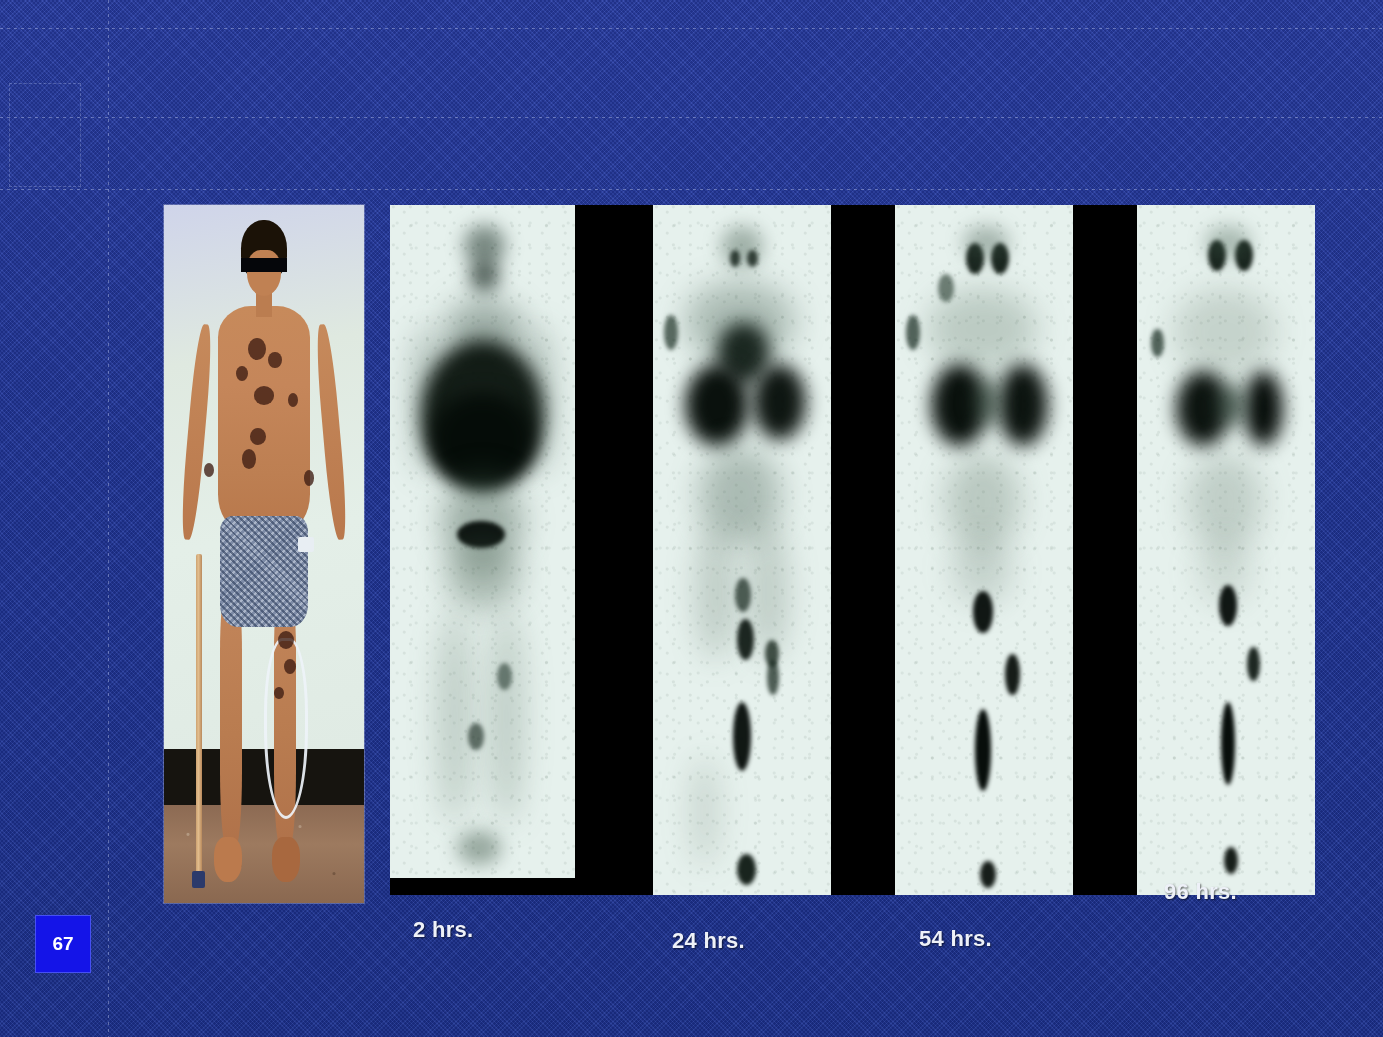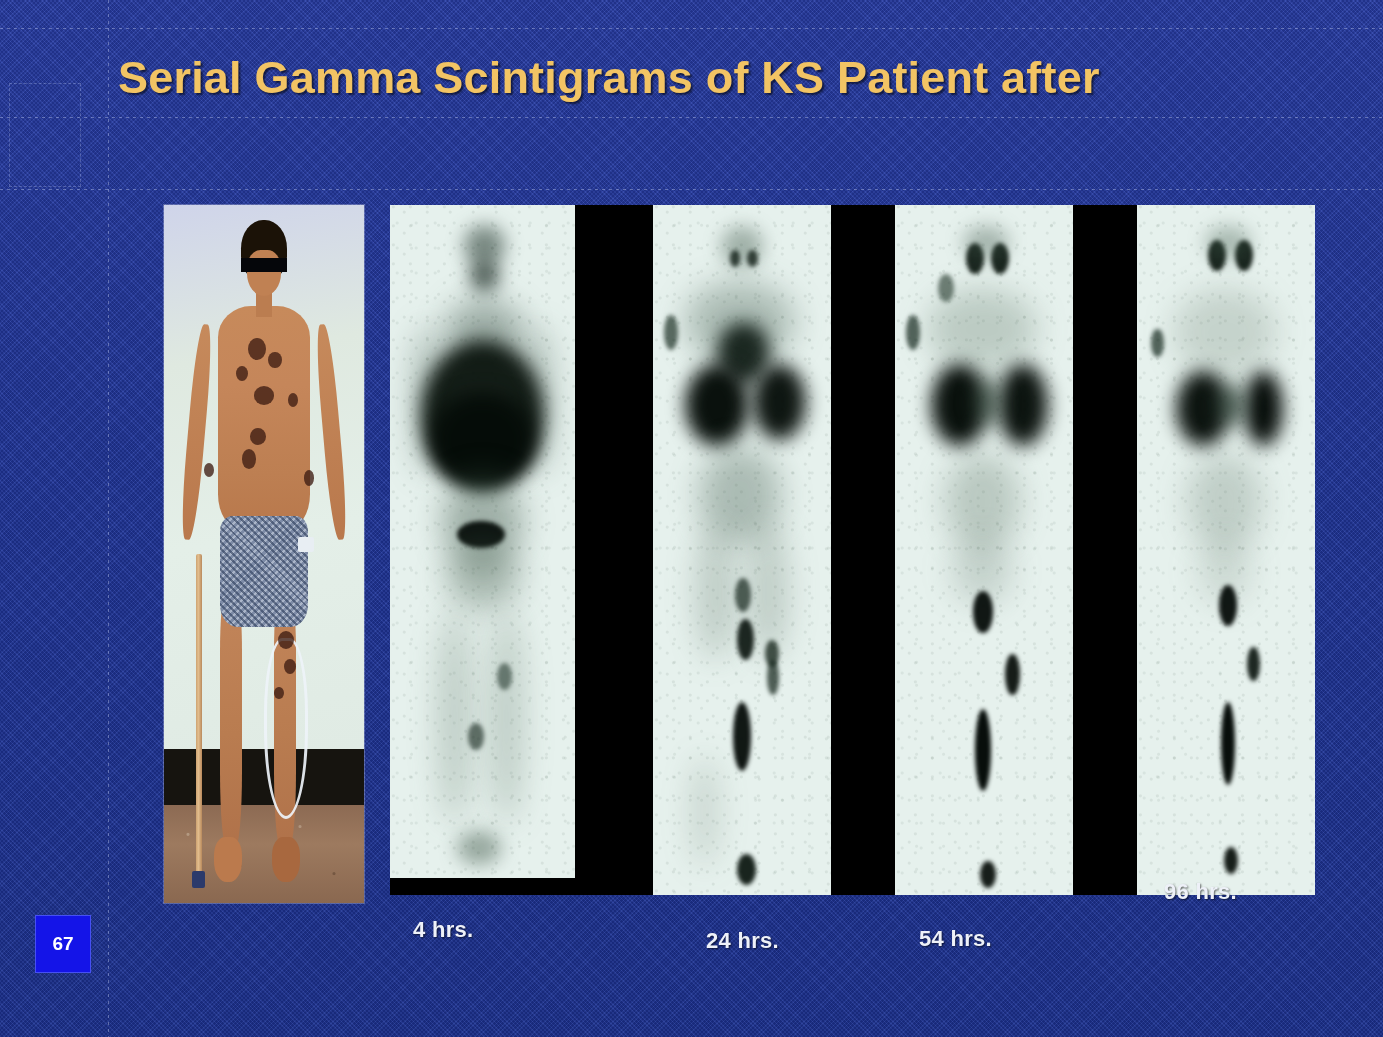--- a/index.html
+++ b/index.html
@@ -252,21 +252,20 @@
 
 <div id="slide">
 
   <div class="guide-h" style="top:28px;"></div>
   <div class="guide-h" style="top:117px;"></div>
   <div class="guide-h" style="top:189px;"></div>
   <div class="guide-v" style="left:108px;"></div>
   <div class="guide-box" style="left:9px; top:83px; width:72px; height:104px;"></div>
 
   <div id="title-block">
-    <div class="title-line">Serial Gamma Scintigrams of KS Patient after</div>
   </div>
 
   <div id="patient-photo">
     <div class="ph-wall"></div>
     <div class="ph-base"></div>
     <div class="ph-floor"></div>
 
     <div class="ph-cane"></div>
     <div class="ph-cane-tip"></div>
 
@@ -379,20 +378,20 @@
       <div class="sc-blob soft" style="left:44%; top:26%; width:18%; height:6%;  background:rgba(40,62,50,0.60);"></div>
       <div class="sc-blob vsoft" style="left:28%; top:36%; width:42%; height:14%; background:rgba(78,102,86,0.25);"></div>
       <div class="sc-blob vsoft" style="left:34%; top:48%; width:30%; height:10%; background:rgba(88,112,95,0.18);"></div>
       <div class="sc-blob sharp" style="left:46%; top:55%; width:10%; height:6%;  background:rgba(5,12,8,0.95);"></div>
       <div class="sc-blob sharp" style="left:62%; top:64%; width:7%;  height:5%;  background:rgba(8,18,12,0.90);"></div>
       <div class="sc-blob sharp" style="left:47%; top:72%; width:8%;  height:12%; background:rgba(3,9,6,0.98);"></div>
       <div class="sc-blob sharp" style="left:49%; top:93%; width:8%;  height:4%;  background:rgba(5,12,8,0.92);"></div>
     </div>
   </div>
 
-  <div class="time-label" style="left:413px; top:917px;">4 hrs.</div>
-  <div class="time-label" style="left:706px; top:928px;">24 hrs.</div>
+  <div class="time-label" style="left:413px; top:917px;">2 hrs.</div>
+  <div class="time-label" style="left:672px; top:928px;">24 hrs.</div>
   <div class="time-label" style="left:919px; top:926px;">54 hrs.</div>
   <div class="time-label" style="left:1164px; top:879px;">96 hrs.</div>
 
   <div id="slide-number">67</div>
 
 </div>
 
 </body></html>

